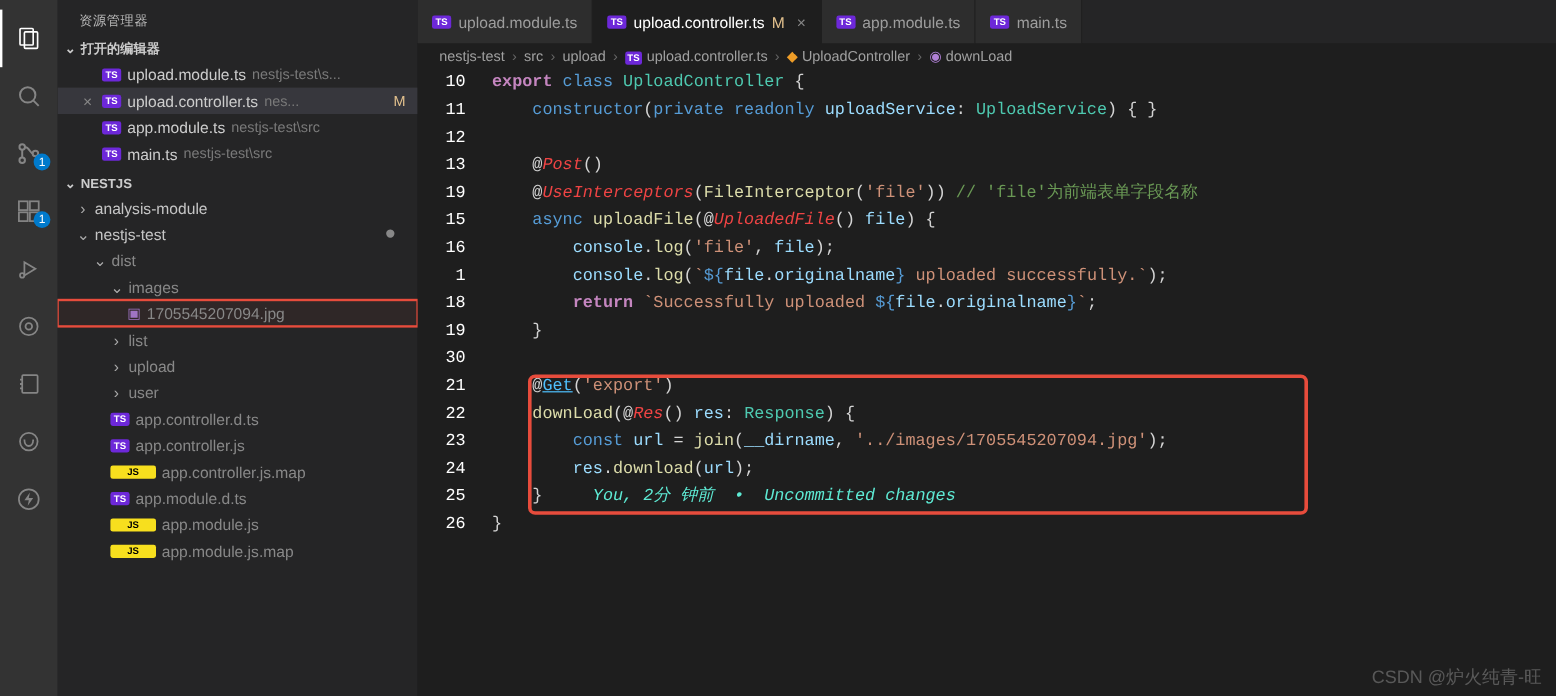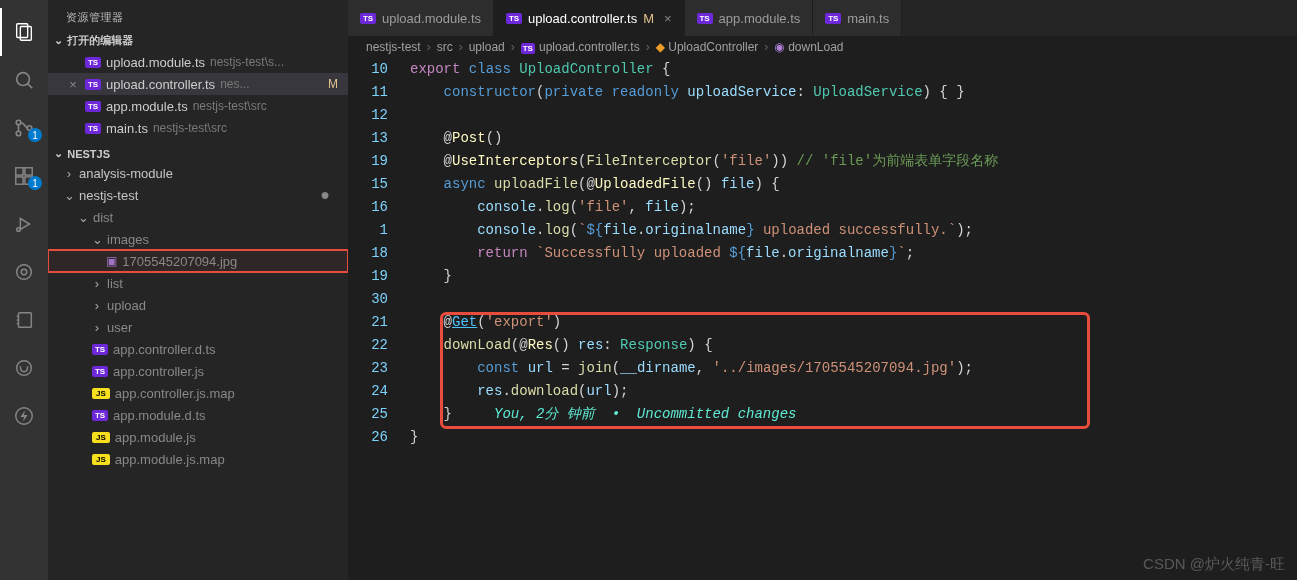--- a/index.html
+++ b/index.html
@@ -97,21 +97,21 @@
   padding: 1px 2px;
   border-radius: 2px;
   font-weight: 700;
   min-width: 16px;
   text-align: center;
 }
 .js-badge {
   background: #f7df1e;
   color: #000;
   font-size: 8px;
-  padding: 1px 4px;
+  padding: 1px 14px;
   border-radius: 2px;
   font-weight: 700;
   min-width: 16px;
   text-align: center;
 }
 .img-icon { color: #a074c4; font-size: 12px; }
 .tree { padding: 0 0 8px; }
 .tree-item {
   display: flex;
   align-items: center;
@@ -175,48 +175,48 @@
   display: flex;
   flex: 1;
   font-family: Consolas, "Courier New", monospace;
   font-size: 14px;
   line-height: 23px;
   position: relative;
 }
 .gutter {
   width: 62px;
   text-align: right;
-  color: #7dd3fc;
+  color: #ffffff;
   padding-right: 22px;
   user-select: none;
 }
 .code {
   flex: 1;
   white-space: pre;
   color: #d4d4d4;
   position: relative;
 }
 .hl-box {
   position: absolute;
   left: 30px;
   top: 254px;
   width: 650px;
   height: 117px;
   border: 3px solid #e74c3c;
   border-radius: 6px;
   pointer-events: none;
 }
 .tok-keyword { color: #569cd6; }
-.tok-keyword2 { color: #c586c0; }
+.tok-keyword2 { color: #c586c0; font-weight: bold; }
 .tok-class { color: #4ec9b0; }
 .tok-fn { color: #dcdcaa; }
 .tok-var { color: #9cdcfe; }
 .tok-str { color: #ce9178; }
 .tok-comment { color: #6a9955; }
-.tok-decorator { color: #fef9c3; }
+.tok-decorator { color: #ef4444; font-style: italic; }
 .tok-blame { color: #5eead4; font-style: italic; }
 .tok-link { color: #4fc1ff; text-decoration: underline; }
 .watermark {
   position: absolute;
   right: 12px;
   bottom: 6px;
   color: #888;
   font-size: 15px;
   font-family: sans-serif;
   opacity: 0.55;

